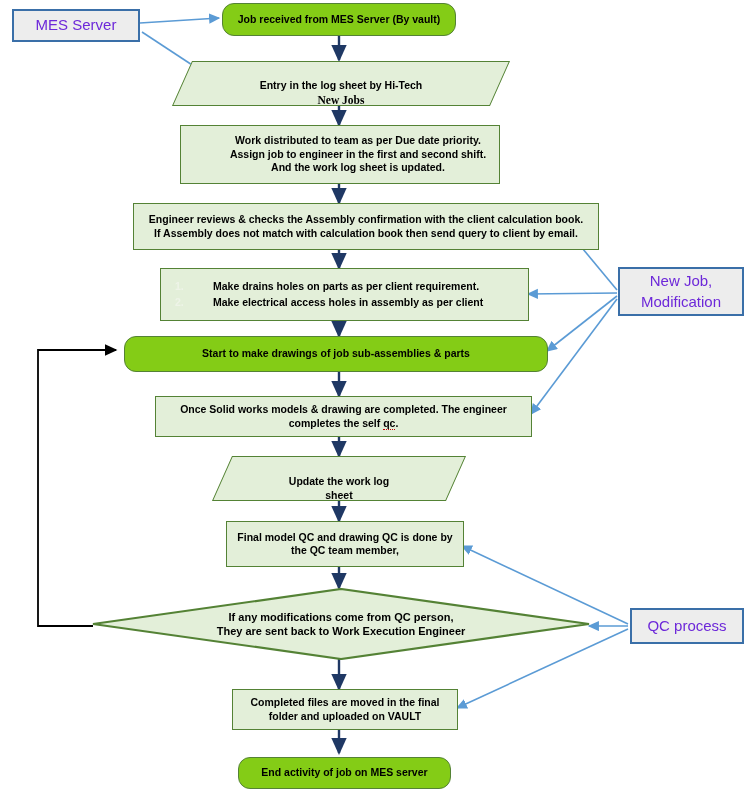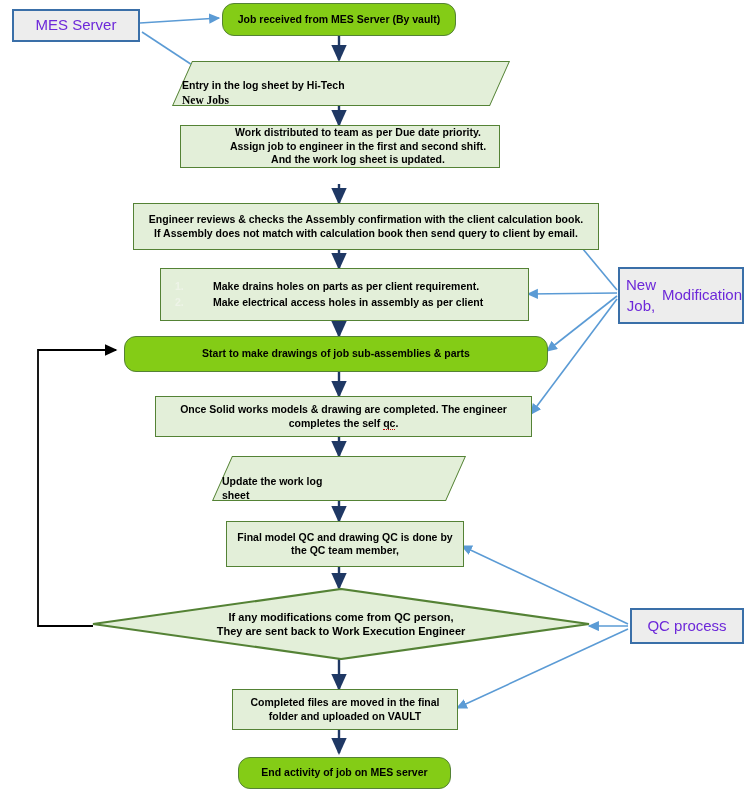--- a/index.html
+++ b/index.html
@@ -71,21 +71,21 @@
     background: #e3efd9;
     border: 1.5px solid #548235;
     transform: skewX(-24deg);
     box-sizing: border-box;
     z-index: 0;
   }
   .data-shape .para-txt {
     position: relative;
     z-index: 1;
     width: 100%;
-    text-align: left;
+    text-align: center;
     font-size: 10.5px;
     font-weight: bold;
     margin-top: 20px;
   }
   
   .diamond {
     background: transparent;
     border: none;
   }
   .diamond .dia-bg {
@@ -185,21 +185,21 @@
       <line x1="628" y1="624" x2="462" y2="546" marker-end="url(#ah-blue)"></line>
       <line x1="628" y1="626" x2="589" y2="626" marker-end="url(#ah-blue)"></line>
       <line x1="628" y1="629" x2="457" y2="708" marker-end="url(#ah-blue)"></line>
     </g>
   </svg>
 
   <div class="node extbox" style="left:12px; top:9px; width:128px; height:33px;">
     <span>MES Server</span>
   </div>
 
-  <div class="node extbox" style="left:618px; top:267px; width:126px; height:57px; flex-direction:row;">
+  <div class="node extbox" style="left:618px; top:267px; width:126px; height:49px; flex-direction:column;">
     <span>New Job,</span>
     <span>Modification</span>
   </div>
 
   <div class="node extbox" style="left:630px; top:608px; width:114px; height:36px;">
     <span>QC process</span>
   </div>
 
   <div class="node term" style="left:222px; top:3px; width:234px; height:33px;">
     <div class="lines">
@@ -208,21 +208,21 @@
   </div>
 
   <div class="node data-shape" style="left:182px; top:61px; width:318px; height:45px;">
     <div class="para-bg"></div>
     <div class="para-txt">
       <div>Entry in the log sheet by Hi-Tech</div>
       <div class="serif-line">New Jobs</div>
     </div>
   </div>
 
-  <div class="node proc" style="left:180px; top:125px; width:320px; height:43px;padding-left:36px;">
+  <div class="node proc" style="left:180px; top:125px; width:320px; height:59px;padding-left:36px;">
     <div class="lines">
       <div>Work distributed to team as per Due date priority.</div>
       <div>Assign job to engineer in the first and second shift.</div>
       <div>And the work log sheet is updated.</div>
     </div>
   </div>
 
   <div class="node proc" style="left:112px; top:203px; width:466px; height:47px;margin-left:21px;">
     <div class="lines">
       <div>Engineer reviews &amp; checks the Assembly confirmation with the client calculation book.</div>

